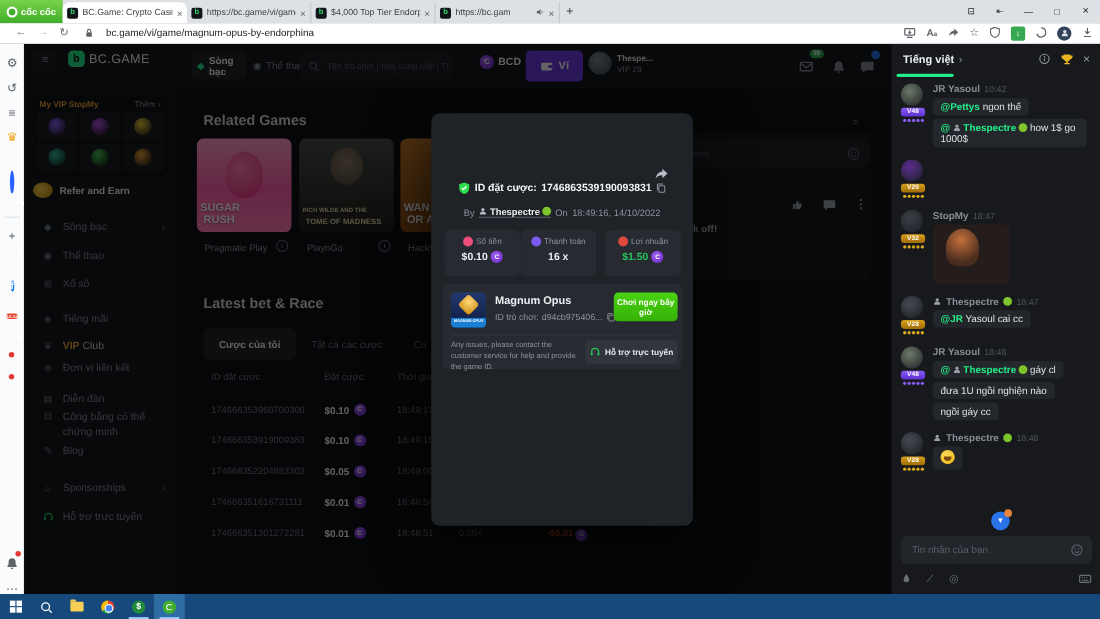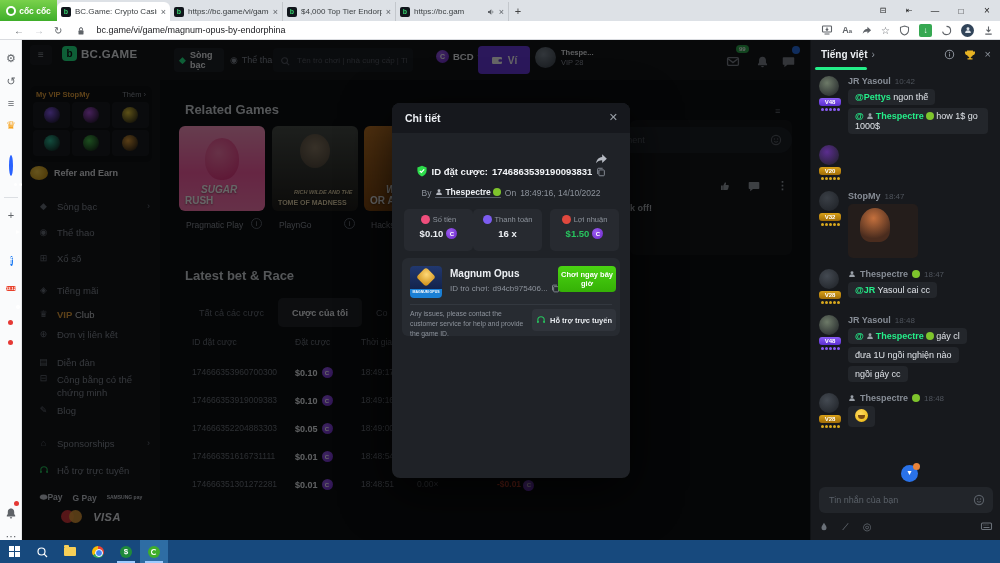--- a/index.html
+++ b/index.html
@@ -53,21 +53,21 @@
 
 
 .app{left:22px;top:40px;width:978px;height:500px;background:#0d0f12;overflow:hidden;}
 .dim{left:0;top:0;width:788px;height:500px;background:rgba(0,0,0,.60);z-index:40;}
 
 
 .bcsb{left:0;top:0;width:138px;height:500px;background:#15171b;color:#aeb4bc;}
 .bcsb .burger{position:absolute;left:8px;top:5px;width:22px;height:20px;border-radius:4px;background:#1d2025;color:#8d939c;font-size:10px;text-align:center;line-height:20px;}
 .bcsb .logo{position:absolute;left:40px;top:6px;display:flex;align-items:center;gap:4px;}
 .bcsb .logob{width:15px;height:15px;border-radius:4px;background:#24ee89;color:#0d0f12;font-weight:bold;font-size:10px;text-align:center;line-height:15px;}
-.bcsb .logotxt{color:#eceff3;font-weight:bold;font-size:11.5px;letter-spacing:.3px;}
+.bcsb .logotxt{color:#eceff3;font-weight:normal;font-size:11.5px;letter-spacing:.3px;}
 .perks{position:absolute;left:8px;top:46px;width:122px;height:76px;background:#101215;border-radius:6px;padding:4px 3px;}
 .perks .phead{display:flex;justify-content:space-between;font-size:7.5px;padding:0 3px 3px;}
 .perks .ptitle{color:#e8a33d;font-weight:bold;}
 .perks .pmore{color:#8d939c;}
 .pgrid{display:grid;grid-template-columns:repeat(3,1fr);gap:2px;}
 .ptile{height:26px;background:#1a1d22;border-radius:4px;display:flex;align-items:center;justify-content:center;}
 .ptile .orb{width:16px;height:16px;border-radius:50%;}
 .refer{position:absolute;left:8px;top:126px;width:122px;display:flex;align-items:center;gap:6px;}
 .refer .coins{width:18px;height:14px;border-radius:50%;background:radial-gradient(circle at 40% 40%,#ffd24a,#b8860b);}
 .refer .rlbl{color:#e5e8ec;font-weight:bold;font-size:9px;}
@@ -106,21 +106,21 @@
 .uinfo{font-size:7.5px;color:#e5e8ec;font-weight:bold;line-height:1.3;}
 .uinfo .vip{color:#8d939c;font-weight:normal;}
 .nico{position:absolute;top:12px;color:#80868f;}
 .badge{position:absolute;border-radius:6px;color:#fff;font-size:6px;font-weight:bold;padding:1px 3px;}
 .badge.green{background:#2fab4f;}
 .badge.blue{background:#2a72e8;width:8px;height:8px;padding:0;border-radius:50%;}
 
 
 .h2{position:absolute;color:#d3d7dc;font-size:13px;font-weight:bold;}
 .gcard{position:absolute;width:86px;height:85px;border-radius:6px;overflow:hidden;}
-.gcard .t1{position:absolute;left:22px;bottom:16px;font-weight:bold;color:#fff;text-shadow:0 1px 2px rgba(0,0,0,.4);font-style:italic;}
+.gcard .t1{position:absolute;left:3px;bottom:16px;font-weight:bold;color:#fff;text-shadow:0 1px 2px rgba(0,0,0,.4);}
 .gcard .t2{position:absolute;left:6px;bottom:5px;font-weight:bold;color:#fff;text-shadow:0 1px 2px rgba(0,0,0,.4);}
 .gcard.pink{background:linear-gradient(180deg,#ff9ac4,#ff5fa8 55%,#ff7bb5);}
 .gcard.pink::before{content:"";position:absolute;left:26px;top:12px;width:34px;height:42px;border-radius:50% 50% 46% 46%;background:radial-gradient(circle at 40% 35%,#ff7db2,#e82f7e);}
 .gcard.dark{background:linear-gradient(180deg,#4a4f4a,#1f1e1b);}
 .gcard.dark::before{content:"";position:absolute;left:28px;top:8px;width:30px;height:34px;border-radius:50%;background:radial-gradient(circle at 50% 40%,#8a7a64,#4a4238);}
 .gcard.dark .t1,.gcard.dark .t2{color:#e3d3ab;}
 .gcard.orange{background:linear-gradient(180deg,#c77a28,#8a4d12);}
 .prov{position:absolute;font-size:8.5px;color:#8d939c;}
 .iinfo{position:absolute;width:11px;height:11px;border-radius:50%;border:1px solid #5c636d;color:#8d939c;font-size:7px;text-align:center;line-height:10px;}
 
@@ -416,34 +416,20 @@
           </div>
           <div class="mitem" style="top: 419px;">
             <span class="mic"><svg class="svgi" width="10" height="10" viewBox="0 0 12 12">
                 <path d="M2.2 7V5.8a3.8 3.8 0 0 1 7.6 0V7" fill="none" stroke="#27c45e" stroke-width="1.3"></path>
                 <rect x="1.2" y="6.5" width="2.2" height="3.2" rx="1" fill="#27c45e"></rect>
                 <rect x="8.6" y="6.5" width="2.2" height="3.2" rx="1" fill="#27c45e"></rect>
               </svg></span>
             <span>Hỗ trợ trực tuyến</span>
           </div>
         </div>
-      <div class="pays">
-        <div class="payrow" style="margin-bottom:7px;">
-          <span><span style="font-size:9px;">⬬</span><span>Pay</span></span>
-          <span>G Pay</span>
-          <span class="samsung">SAMSUNG pay</span>
-        </div>
-        <div class="payrow">
-          <span class="mc">
-              <i></i>
-              <i></i>
-            </span>
-          <span class="visa">VISA</span>
-        </div>
-      </div>
     </div>
 
     <div class="a stage">
       <div class="bcnav">
         <div class="navpill">
           <span class="dmd">◆</span>
           <b>Sòng bạc</b>
         </div>
         <div class="sports">
           <span>◉</span>
@@ -529,22 +515,22 @@
             <path d="M5.2 10V5.7L7 2.2c.8.1 1.2.7 1 1.5L7.6 5h2.2c.7 0 1.2.6 1 1.3l-.8 2.9c-.2.6-.6.8-1.2.8z"></path>
           </svg></span>
       <span class="frag" style="left:588px;top:140px;"><svg class="svgi" width="12" height="12" viewBox="0 0 12 12" fill="#9aa0a8">
             <path d="M1.5 2h9a.8.8 0 0 1 .8.8v5.4a.8.8 0 0 1-.8.8H5l-2.8 2.2V9H1.5a.8.8 0 0 1-.8-.8V2.8a.8.8 0 0 1 .8-.8z"></path>
           </svg></span>
       <span class="frag" style="left:617px;top:139px;font-size:11px;">⋮</span>
       <span class="frag" style="left:470px;top:163px;color:#c6cbd2;">k off!</span>
 
       <div class="h2" style="left:25px;top:228px;">Latest bet &amp; Race</div>
       <div class="bettabs" style="left:25px;top:258px;" id="bet-tabs">
+          <div class="bettab on">Cược của tôi</div>
           <div class="bettab">Tất cả các cược</div>
-          <div class="bettab on">Cược của tôi</div>
           <div class="bettab">Co</div>
         </div>
       <div id="bet-table">
           <div class="a thead" style="left: 32px; top: 297px;">ID đặt cược</div>
           <div class="a thead" style="left: 135px; top: 297px;">Đặt cược</div>
           <div class="a thead" style="left: 201px; top: 297px;">Thời gian</div>
           <div class="trow" style="left: 25px; top: 320px;">
             <span class="tc" style="left: 7px;">174666353960700300</span>
             <span class="tc bet" style="left: 110px;">$0.10 <span class="coin" style="width:11px;height:11px;font-size:6px;">C</span></span>
             <span class="tc" style="left: 176px;">18:49:17</span>
@@ -744,24 +730,20 @@
         <span style="font-style:italic;">∕</span>
         <span>◎</span>
         <span class="kb"><svg class="svgi" width="13" height="12" viewBox="0 0 12 12">
               <rect x="1" y="3" width="10" height="6.5" rx="1" fill="none" stroke="#6a7078" stroke-width="1.1"></rect>
               <path d="M3 5h.9M5 5h.9M7 5h.9M3 7.5h6" stroke="#6a7078" stroke-width="1"></path>
             </svg></span>
       </div>
     </div>
 
     <div class="a modal">
-      <div class="mhead">
-        <span class="mtitle">Chi tiết</span>
-        <span class="mclose">✕</span>
-      </div>
       <span class="mshare"><svg class="svgi" width="14" height="14" viewBox="0 0 12 12" fill="#b6bac2">
             <path d="M7 2v2.2C3.8 4.6 2.2 6.8 1.8 9.6c1.2-1.6 2.8-2.5 5.2-2.5V9.4L11 5.7z"></path>
           </svg></span>
       <div class="midrow">
         <svg class="svgi" width="12" height="12" viewBox="0 0 12 12">
             <path d="M6 .8L10.6 2.4v3.2c0 3-2 5-4.6 5.8C3.4 10.6 1.4 8.6 1.4 5.6V2.4z" fill="#2ddc4b"></path>
             <path d="M3.8 5.8l1.5 1.5 2.9-3" stroke="#fff" stroke-width="1.2" fill="none"></path>
           </svg>
         <span>ID đặt cược:</span>
         <span>1746863539190093831</span>

